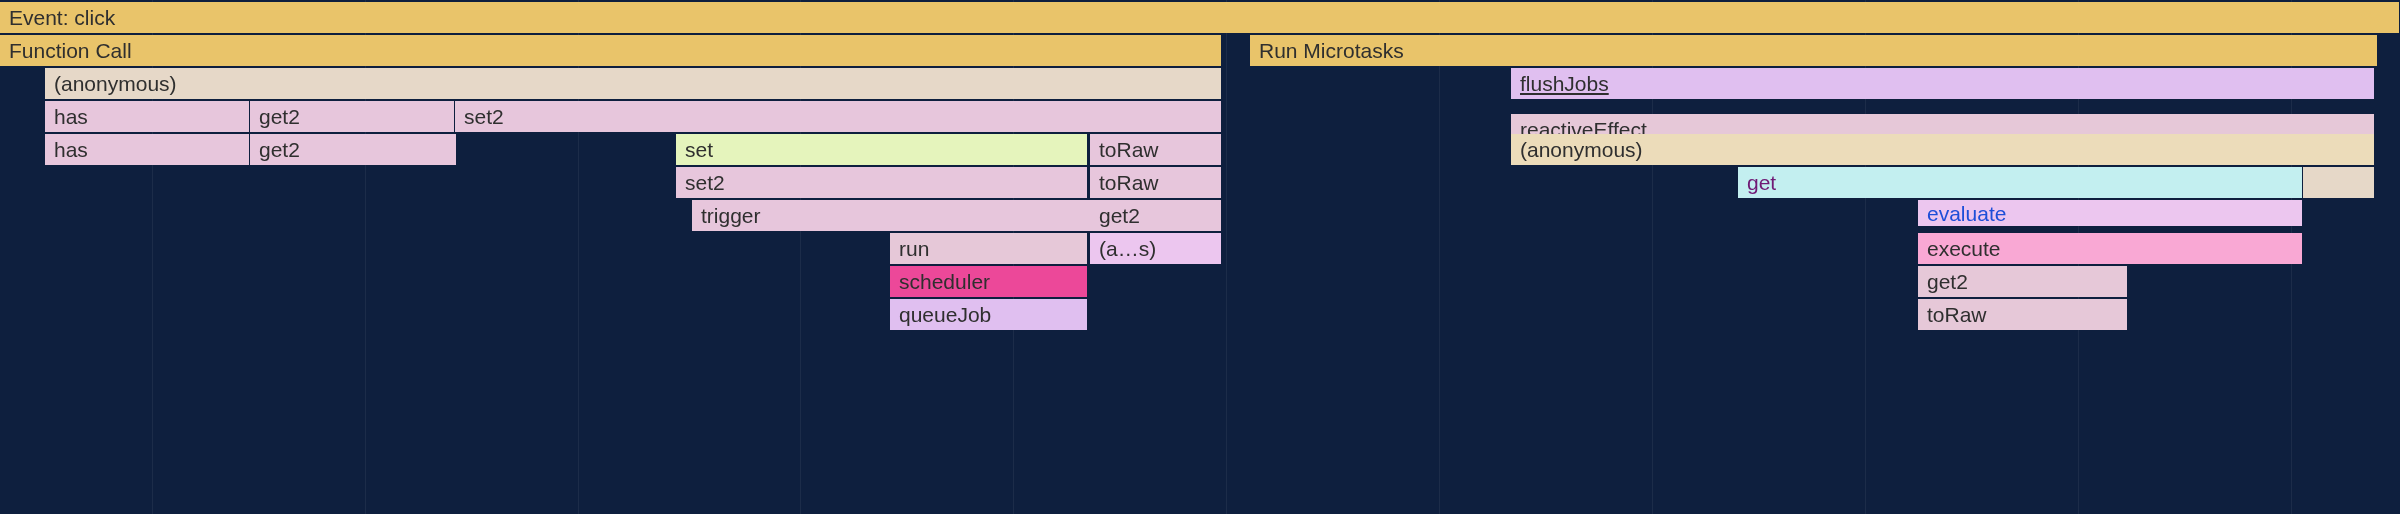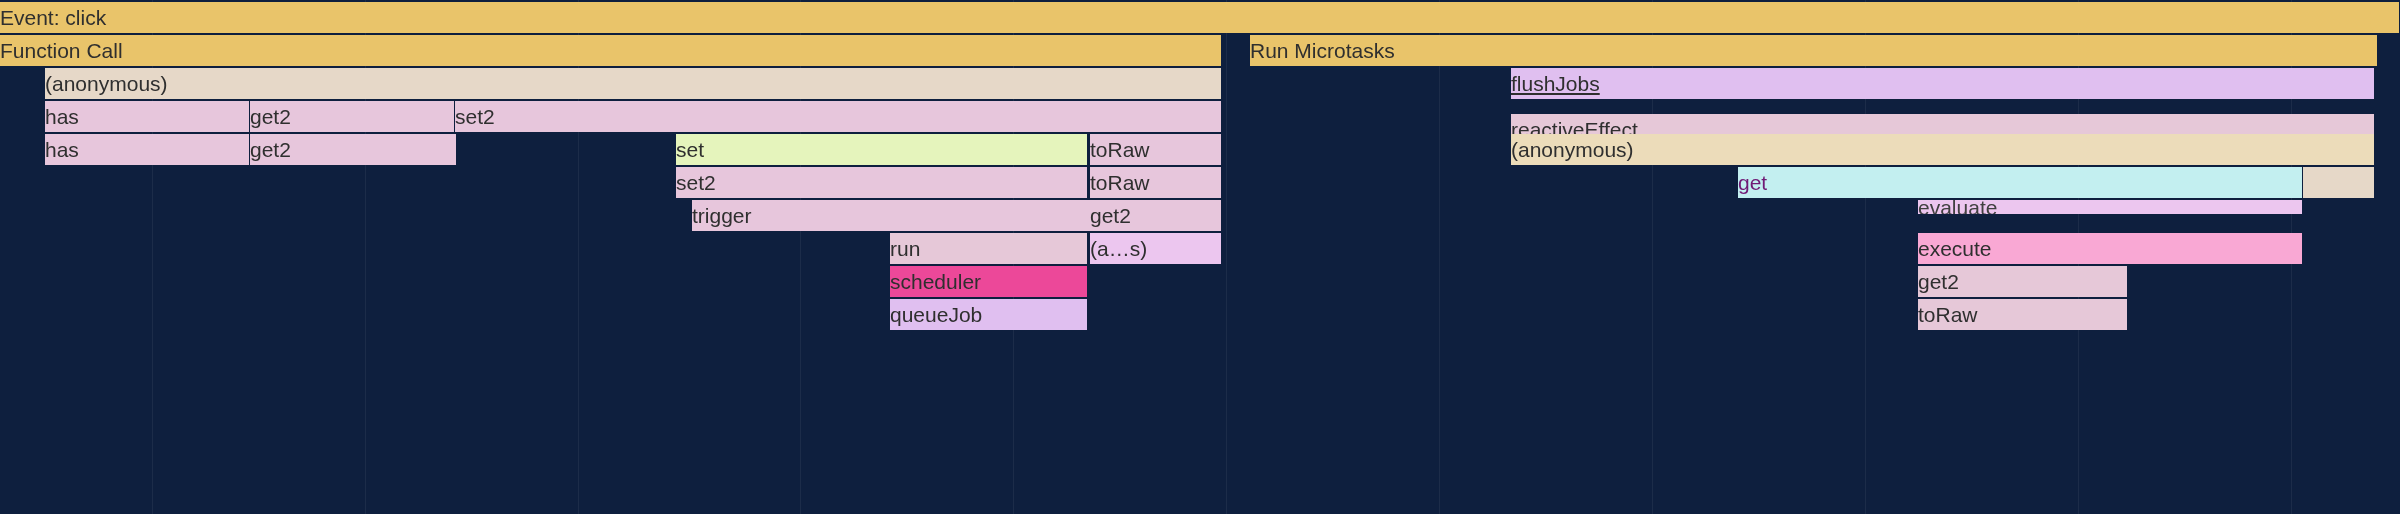--- a/index.html
+++ b/index.html
@@ -22,20 +22,21 @@
     height: 514px;
     background: rgba(255,255,255,0.06);
     pointer-events: none;
   }
   .frame {
     position: absolute;
     box-sizing: border-box;
     height: 31px;
     display: flex;
     align-items: center;
+    padding-left: 9px;
     color: #2f2f2f;
     font-size: 21px;
     line-height: 31px;
     white-space: nowrap;
     overflow: hidden;
     border-right: 1px solid #0e1f3e;
   }
   .frame .label {
     pointer-events: none;
   }
@@ -108,21 +109,21 @@
     </div>
     <div class="frame" style="left: 2303px; top: 167px; width: 72px; height: 31px; background: rgb(230, 216, 200); color: rgb(47, 47, 47);">
       <span class="label"></span>
     </div>
     <div class="frame" style="left: 692px; top: 200px; width: 412px; height: 31px; background: rgb(231, 198, 220); color: rgb(47, 47, 47);">
       <span class="label">trigger</span>
     </div>
     <div class="frame" style="left: 1090px; top: 200px; width: 132px; height: 31px; background: rgb(231, 198, 220); color: rgb(47, 47, 47);">
       <span class="label">get2</span>
     </div>
-    <div class="frame" style="left: 1918px; top: 200px; width: 385px; height: 14px; background: rgb(236, 198, 239); color: #404040;">
+    <div class="frame" style="left: 1918px; top: 200px; width: 385px; height: 26px; background: rgb(236, 198, 239); color: #1d4ed8;">
       <span class="label">evaluate</span>
     </div>
     <div class="frame" style="left: 890px; top: 233px; width: 198px; height: 31px; background: rgb(230, 200, 216); color: rgb(47, 47, 47);">
       <span class="label">run</span>
     </div>
     <div class="frame" style="left: 1090px; top: 233px; width: 132px; height: 31px; background: rgb(236, 198, 239); color: rgb(47, 47, 47);">
       <span class="label">(a…s)</span>
     </div>
     <div class="frame" style="left: 1918px; top: 233px; width: 385px; height: 31px; background: #f9a8d4; color: rgb(47, 47, 47);">
       <span class="label">execute</span>

